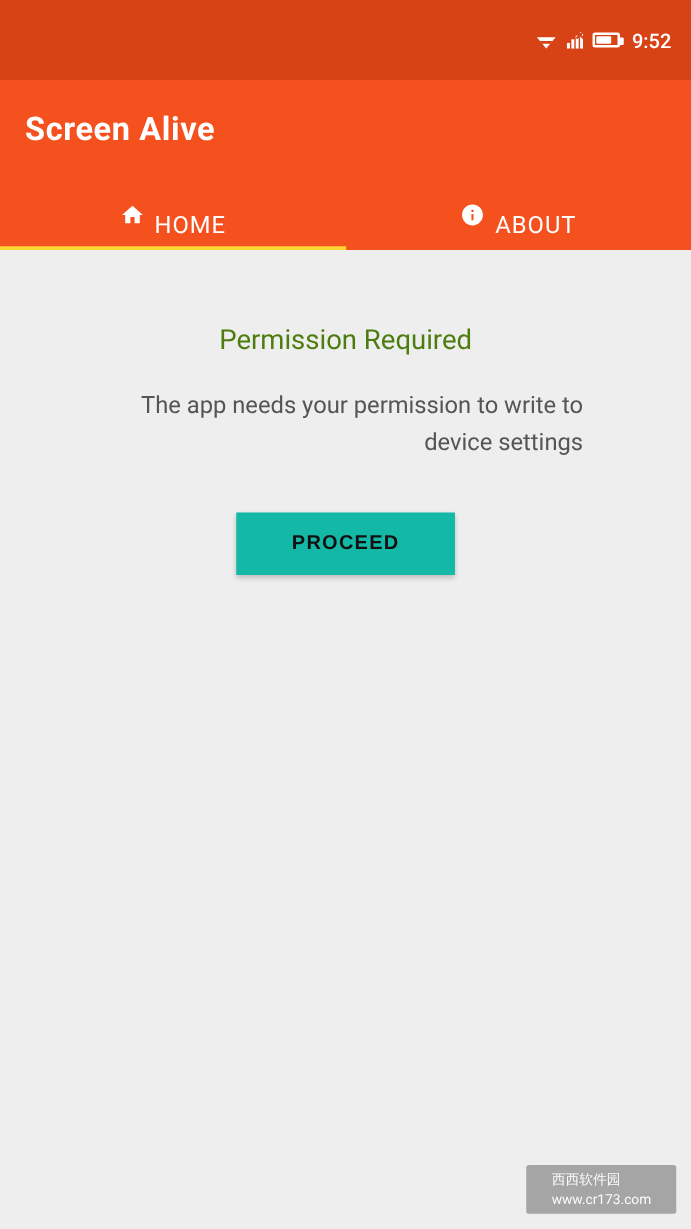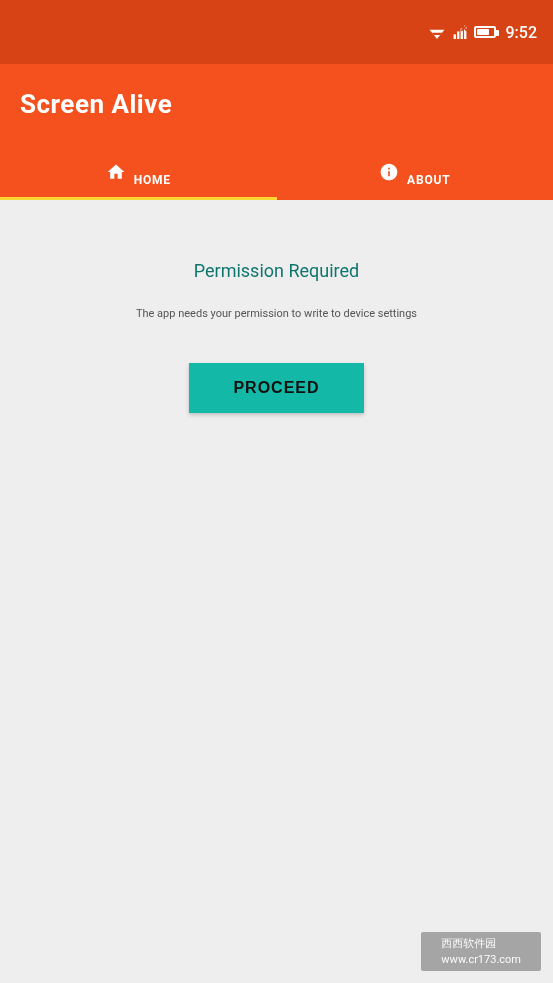--- a/index.html
+++ b/index.html
@@ -91,49 +91,49 @@
       position: absolute;
       bottom: 0;
       left: 0;
       right: 0;
       height: 3px;
       background: #fdd835;
     }
 
     .tab-label {
       color: white;
-      font-size: 12px;
-      font-weight: 700;
+      font-size: 19px;
+      font-weight: 400;
       letter-spacing: 0.8px;
       margin-top: 15px;
     }
 
     
     .main-content {
       width: 100%;
       background: #eeeeee;
       display: flex;
       flex-direction: column;
       align-items: center;
       padding: 60px 40px 40px;
       min-height: calc(983px - 48px - 80px - 56px);
     }
 
     .permission-title {
-      font-size: 18px;
-      color: #0f766e;
+      font-size: 22px;
+      color: #4d7c0f;
       margin-bottom: 24px;
       font-weight: 400;
       text-align: center;
     }
 
     .permission-description {
-      font-size: 11px;
+      font-size: 19px;
       color: #555;
-      text-align: center;
+      text-align: right;
       line-height: 1.6;
       margin-bottom: 40px;
       max-width: 380px;
     }
 
     .proceed-button {
       background: #14b8a6;
       color: #111;
       border: none;
       padding: 16px 44px;

